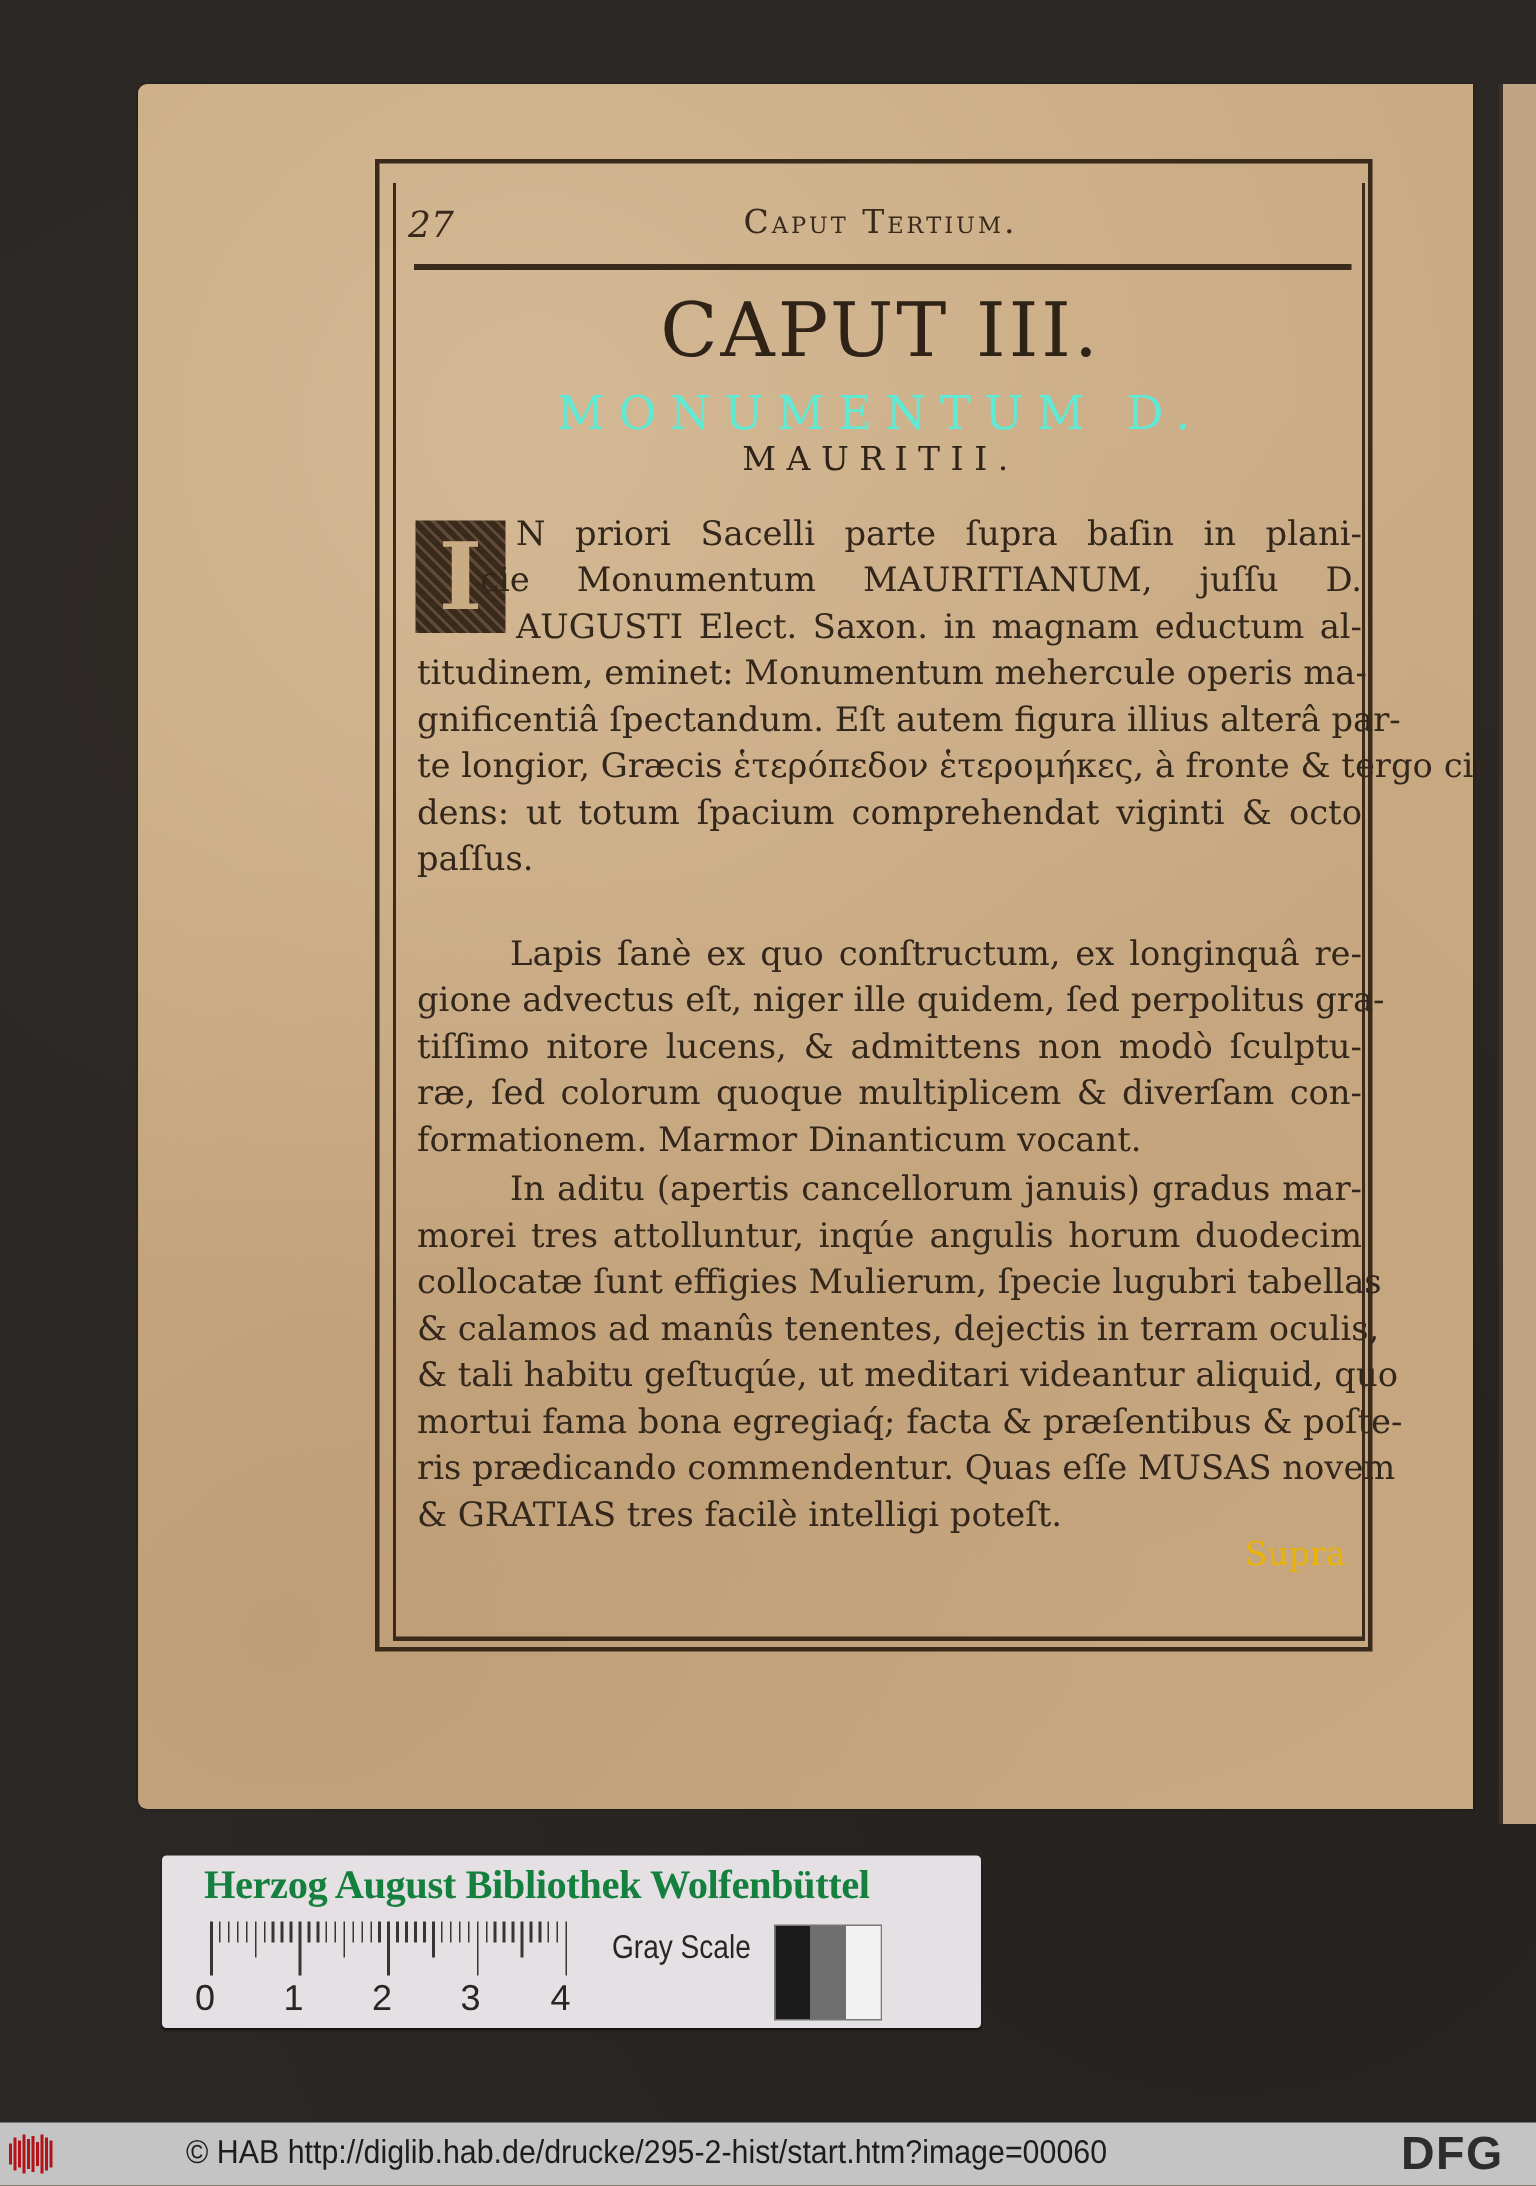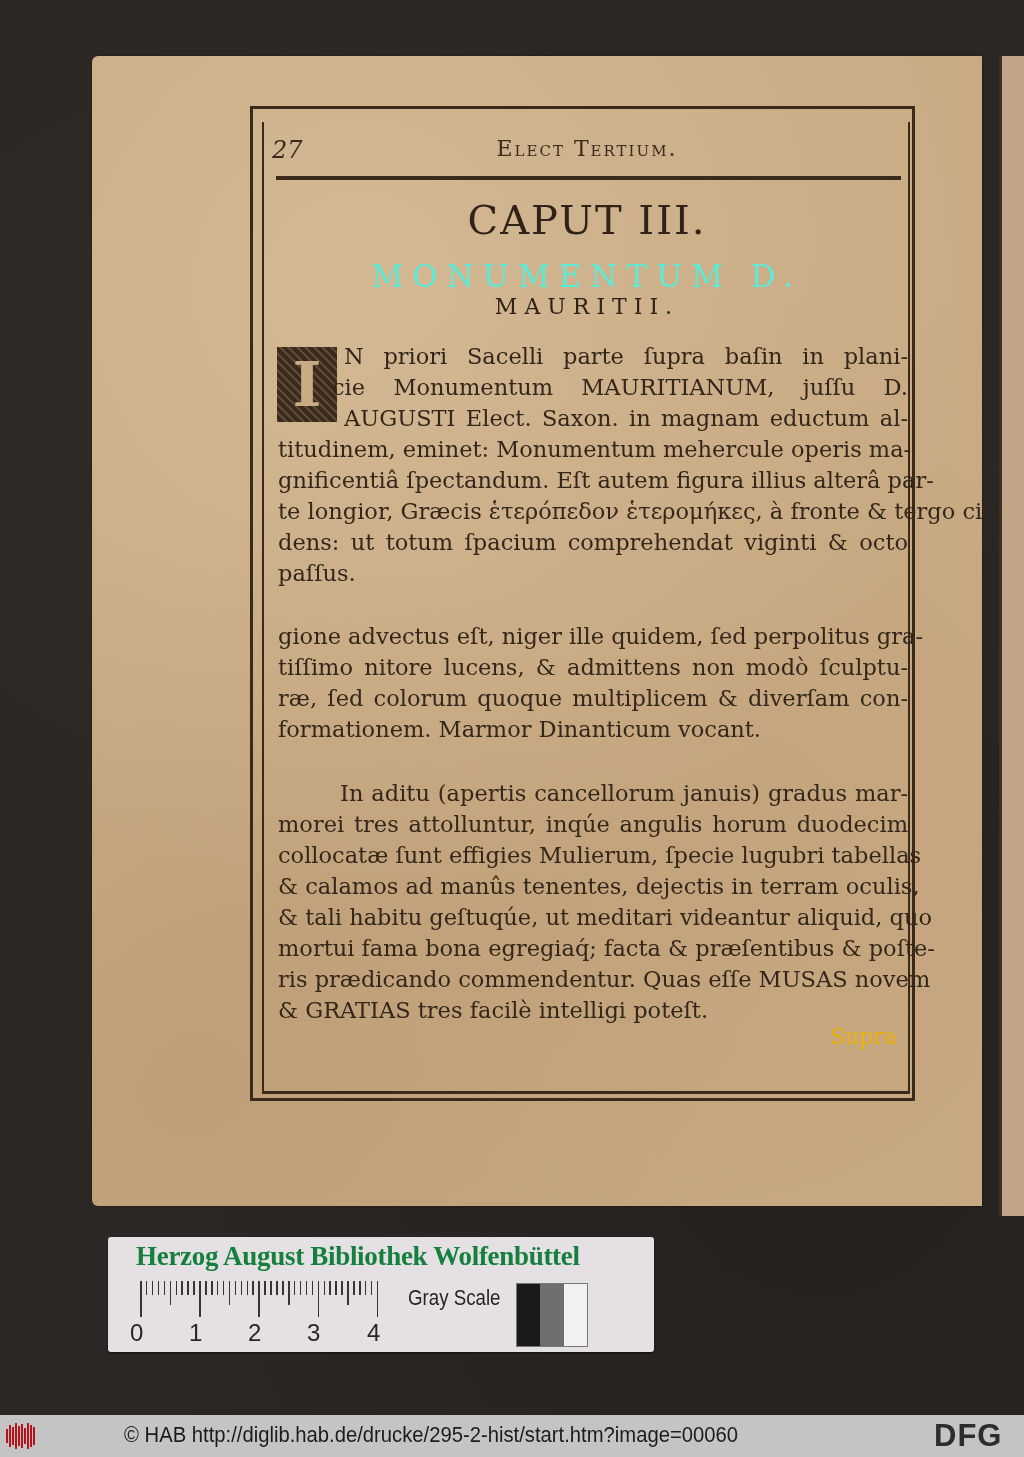--- a/index.html
+++ b/index.html
@@ -52,21 +52,21 @@
     .running-title {
       position: absolute; left: 0; right: 0; top: 4px; text-align: center;
       font-size: 22px; letter-spacing: 2px; font-variant: small-caps;
     }
     .head-rule {
       position: absolute; left: 276px; top: 176px; width: 625px; height: 4px;
       background: #3a2a1c;
     }
     .chapter-title {
       position: absolute; left: 272px; top: 188px; width: 630px; text-align: center;
-      font-size: 40px; color: #2f2318; letter-spacing: 2px; line-height: 64px;
+      font-size: 50px; color: #2f2318; letter-spacing: 2px; line-height: 64px;
     }
     .chapter-sub1 {
       position: absolute; left: 272px; top: 258px; width: 630px; text-align: center;
       font-size: 31px; color: #5eead4; letter-spacing: 9px; line-height: 36px;
     }
     .chapter-sub2 {
       position: absolute; left: 272px; top: 294px; width: 630px; text-align: center;
       font-size: 22px; color: #2f2318; letter-spacing: 7px; line-height: 26px;
     }
     .dropcap {
@@ -146,42 +146,43 @@
 
 <div class="page"></div>
 <div class="page-edge-line"></div>
 <div class="page-right-strip"></div>
 
 <div class="frame-outer"></div>
 <div class="frame-inner"></div>
 
 <div class="running-head">
   <span class="page-num">27</span>
-  <div class="running-title">Elect Tertium.</div>
+  <div class="running-title">Caput Tertium.</div>
 </div>
 <div class="head-rule"></div>
 
 <div class="chapter-title">CAPUT III.</div>
 <div class="chapter-sub1">MONUMENTUM D.</div>
 <div class="chapter-sub2">MAURITII.</div>
 
 <div class="dropcap">I</div>
 
 <div class="body-text p1">
   <div class="line short" style="padding-left:66px">N priori Sacelli parte ſupra baſin in plani-</div>
-  <div class="line short" style="padding-left:54px">cie Monumentum MAURITIANUM, juſſu D.</div>
+  <div class="line short" style="padding-left:42px">cie Monumentum MAURITIANUM, juſſu D.</div>
   <div class="line short" style="padding-left:66px">AUGUSTI Elect. Saxon. in magnam eductum al-</div>
   <div class="line">titudinem, eminet: Monumentum mehercule operis ma-</div>
   <div class="line">gnificentiâ ſpectandum. Eſt autem figura illius alterâ par-</div>
   <div class="line">te longior, Græcis ἑτερόπεδον ἑτερομήκες, à fronte &amp; tergo cir-</div>
   <div class="line">dens: ut totum ſpacium comprehendat viginti &amp; octo</div>
   <div class="line last">paſſus.</div>
 </div>
 
 <div class="body-text p2">
+  <div class="line indent">Lapis ſanè ex quo conſtructum, ex longinquâ re-</div>
   <div class="line">gione advectus eſt, niger ille quidem, ſed perpolitus gra-</div>
   <div class="line">tiſſimo nitore lucens, &amp; admittens non modò ſculptu-</div>
   <div class="line">ræ, ſed colorum quoque multiplicem &amp; diverſam con-</div>
   <div class="line last">formationem. Marmor Dinanticum vocant.</div>
 </div>
 
 <div class="body-text p3">
   <div class="line indent">In aditu (apertis cancellorum januis) gradus mar-</div>
   <div class="line">morei tres attolluntur, inqúe angulis horum duodecim</div>
   <div class="line">collocatæ ſunt effigies Mulierum, ſpecie lugubri tabellas</div>

